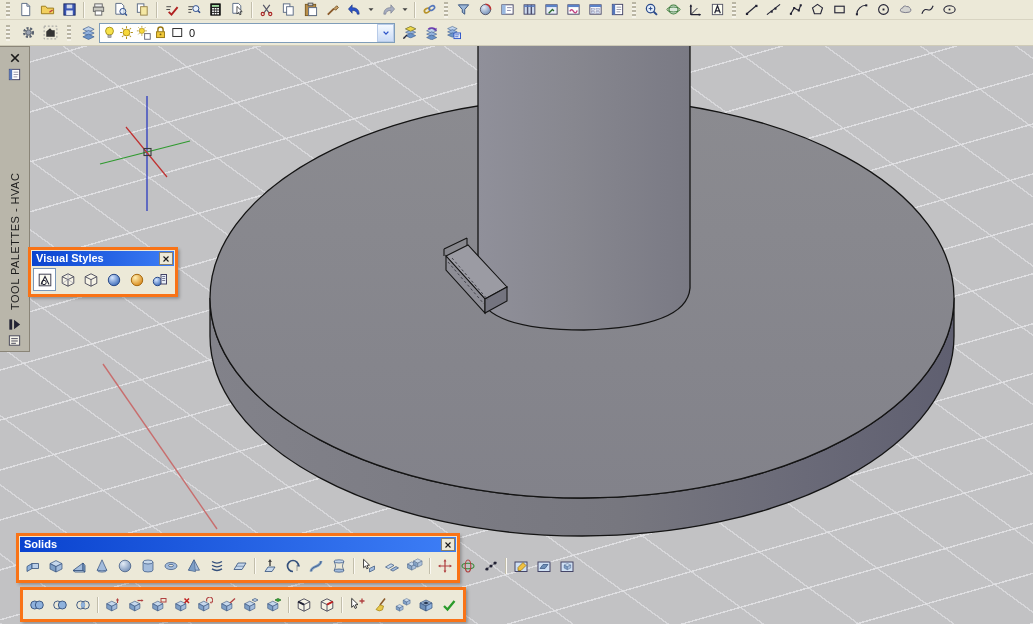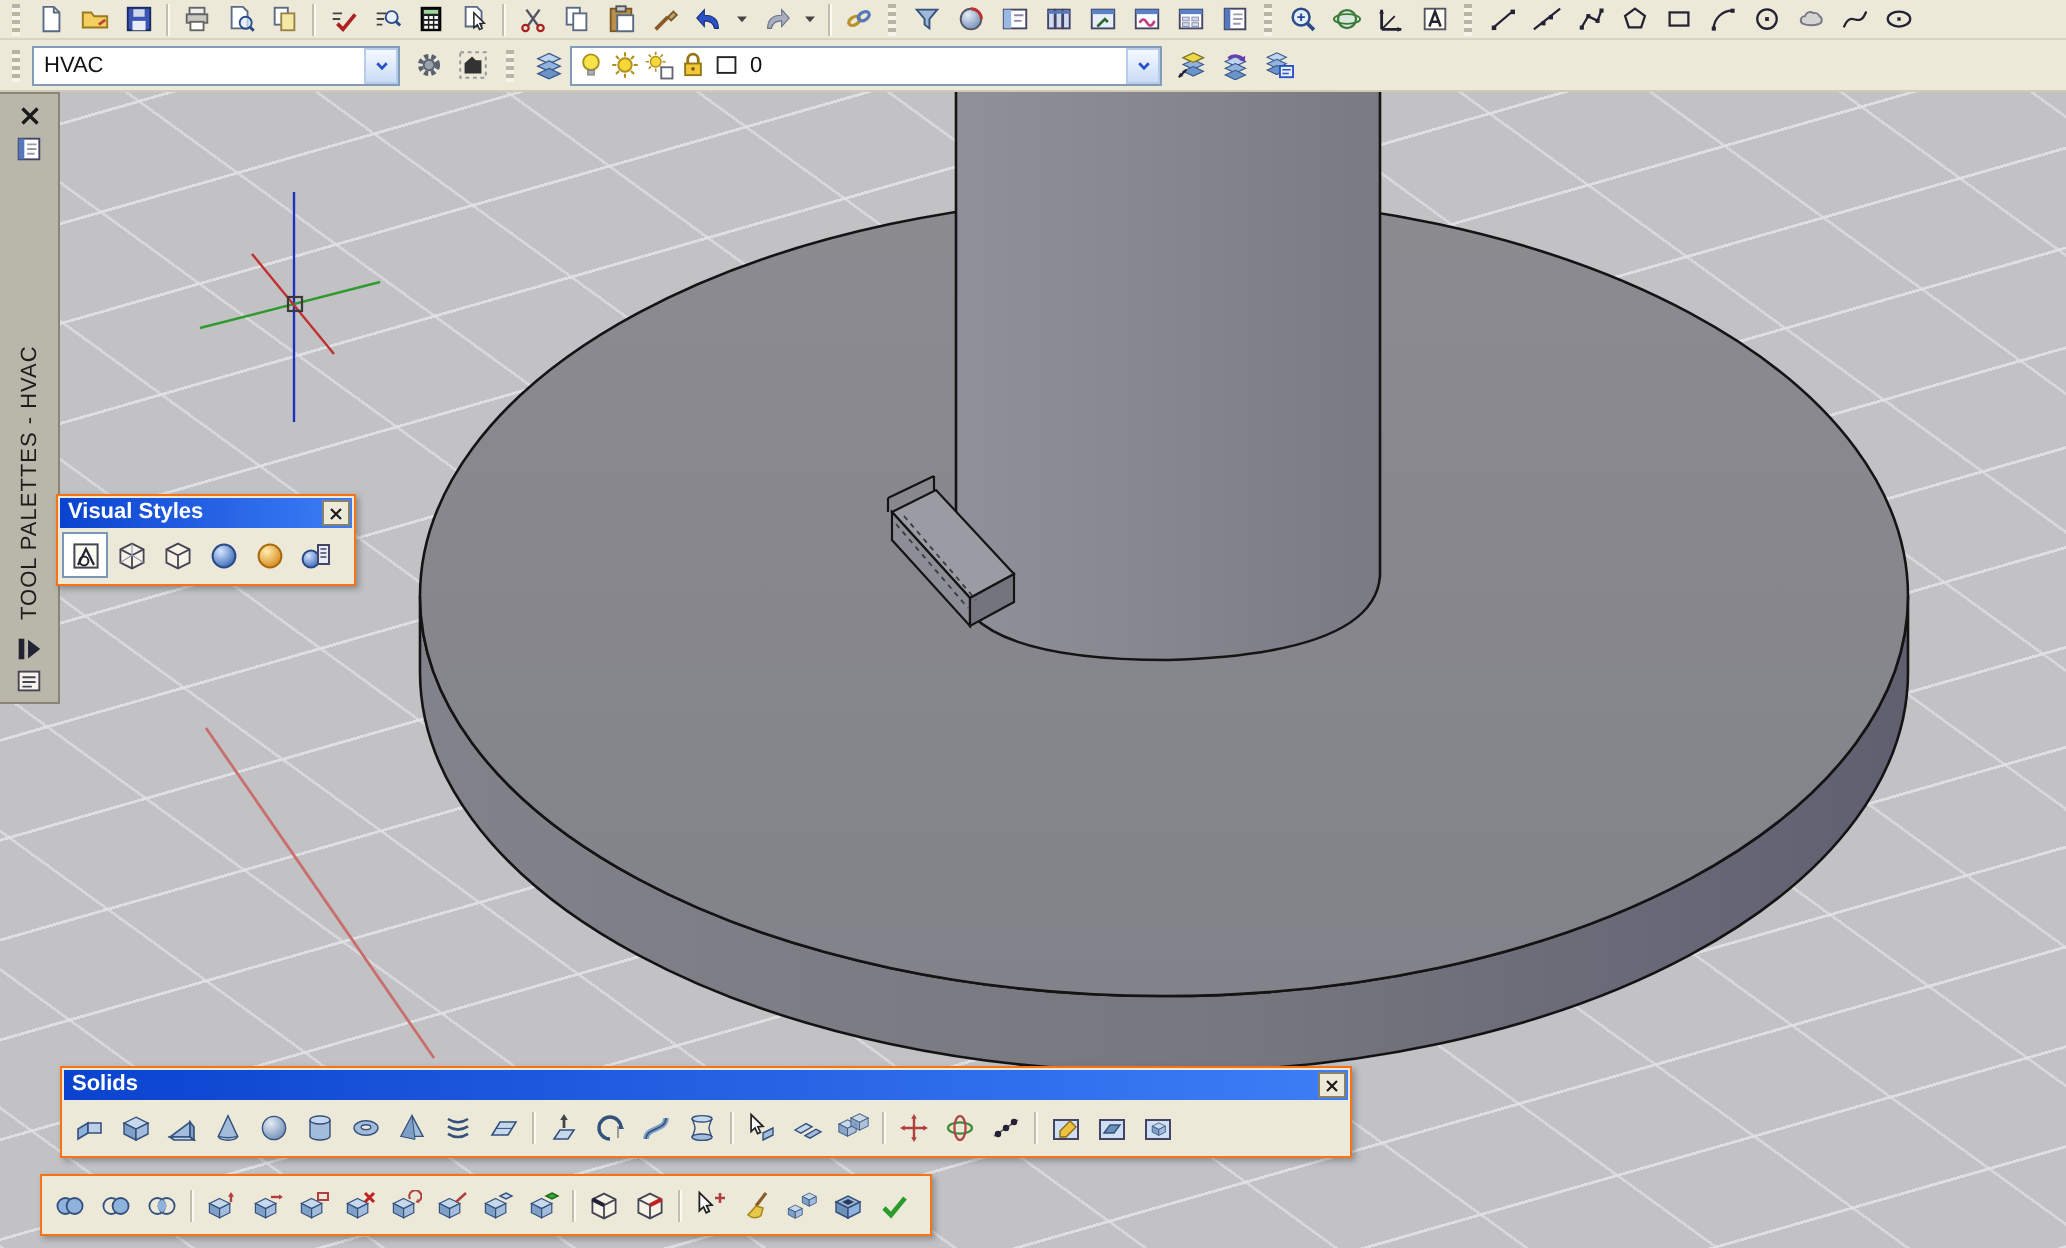--- a/index.html
+++ b/index.html
@@ -37,21 +37,21 @@
   
   #tpbar{position:absolute;left:0;top:46px;width:30px;height:306px;background:#b9b6aa;
          border:1px solid #8a8578;border-left:none;box-sizing:border-box;
          display:flex;flex-direction:column;align-items:center;padding:3px 0}
   #tpbar .bbtn{width:18px;height:16px;border:none;background:transparent;padding:0;display:flex;align-items:center;justify-content:center}
   #tpbar .bbtn svg{width:12px;height:12px}
   #tpbar .bbtn.big svg{width:15px;height:15px}
   .vtitle{flex:1;writing-mode:vertical-rl;transform:rotate(180deg);font-size:11px;color:#1c1c1c;
           letter-spacing:.5px;margin:8px 0 6px 0;white-space:nowrap}
   
-  .palette{position:absolute;background:var(--tbbg);border:1px solid #f97316;box-shadow:1.5px 1.5px 3px rgba(40,40,40,.35);padding:1px;box-sizing:border-box}
+  .palette{position:absolute;background:var(--tbbg);border:3px solid #f97316;box-shadow:1.5px 1.5px 3px rgba(40,40,40,.35);padding:1px;box-sizing:border-box}
   .ptitle{height:15px;background:linear-gradient(90deg,var(--ttl1,#0a43cf),var(--ttl2,#3d7ef6));
           color:#fff;font-size:11px;font-weight:bold;display:flex;align-items:center;padding:0 1px 0 4px}
   .ptitle .ttext{flex:1;line-height:15px}
   .pclose{width:14px;height:13px;border:1px solid #86816f;background:var(--tbbg);padding:0;
           display:flex;align-items:center;justify-content:center}
   .pclose svg{width:8px;height:8px}
   .pbody{display:flex;align-items:center;padding:2px 1px;flex-wrap:nowrap}
   .pbody .tbtn{width:23px;height:23px}
   .pbody .tbtn .ic{width:16px;height:16px}
   .hidden-defs{position:absolute;width:0;height:0;overflow:hidden}
@@ -847,28 +847,20 @@
       <button class="tbtn">
         <svg class="ic" viewBox="0 0 16 16">
           <use href="#sym-ellipse"></use>
         </svg>
       </button>
     </span>
 </div>
 
 <div id="row2" class="trow">
   <span class="grip"></span>
-  <div id="workspace-combo" class="combo">
-    <span class="val">HVAC</span>
-    <button class="drop">
-      <svg viewBox="0 0 16 16">
-          <use href="#sym-chevron-down"></use>
-        </svg>
-    </button>
-  </div>
   <span style="display:flex;align-items:center;margin-left:3px">
       <button class="tbtn">
         <svg class="ic" viewBox="0 0 16 16">
           <use href="#sym-gear"></use>
         </svg>
       </button>
       <button class="tbtn">
         <svg class="ic" viewBox="0 0 16 16">
           <use href="#sym-house"></use>
         </svg>
@@ -996,21 +988,21 @@
         </svg>
       </button>
       <button class="tbtn">
         <svg class="ic" viewBox="0 0 16 16">
           <use href="#sym-vs-manage"></use>
         </svg>
       </button>
     </div>
 </div>
 
-<div class="palette" style="left:30px;top:533px;width:646px">
+<div class="palette" style="left:16px;top:533px;width:444px">
   <div class="ptitle">
     <span class="ttext">Solids</span>
     <button class="pclose">
       <svg viewBox="0 0 16 16">
           <use href="#sym-close-x"></use>
         </svg>
     </button>
   </div>
   <div class="pbody">
       <button class="tbtn">

